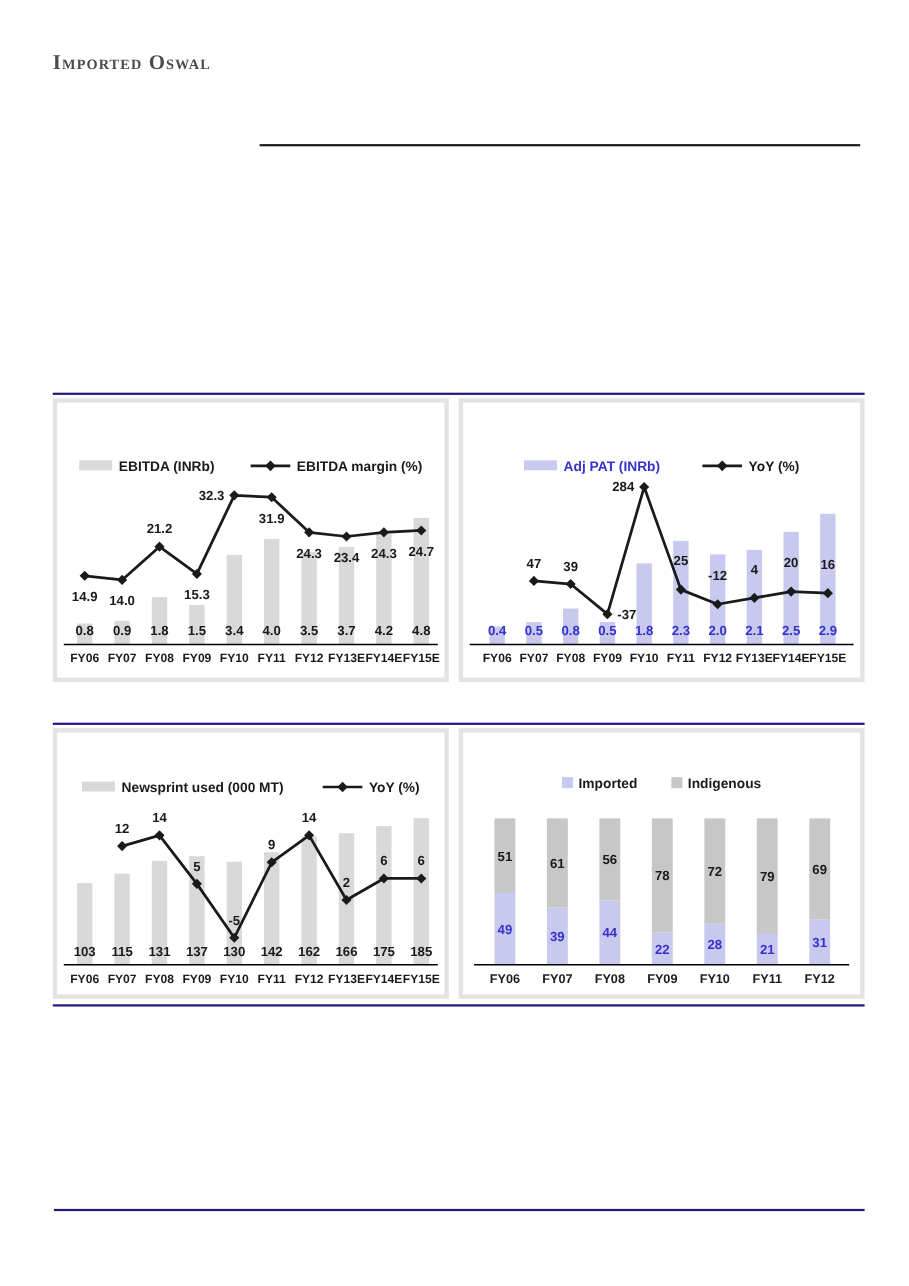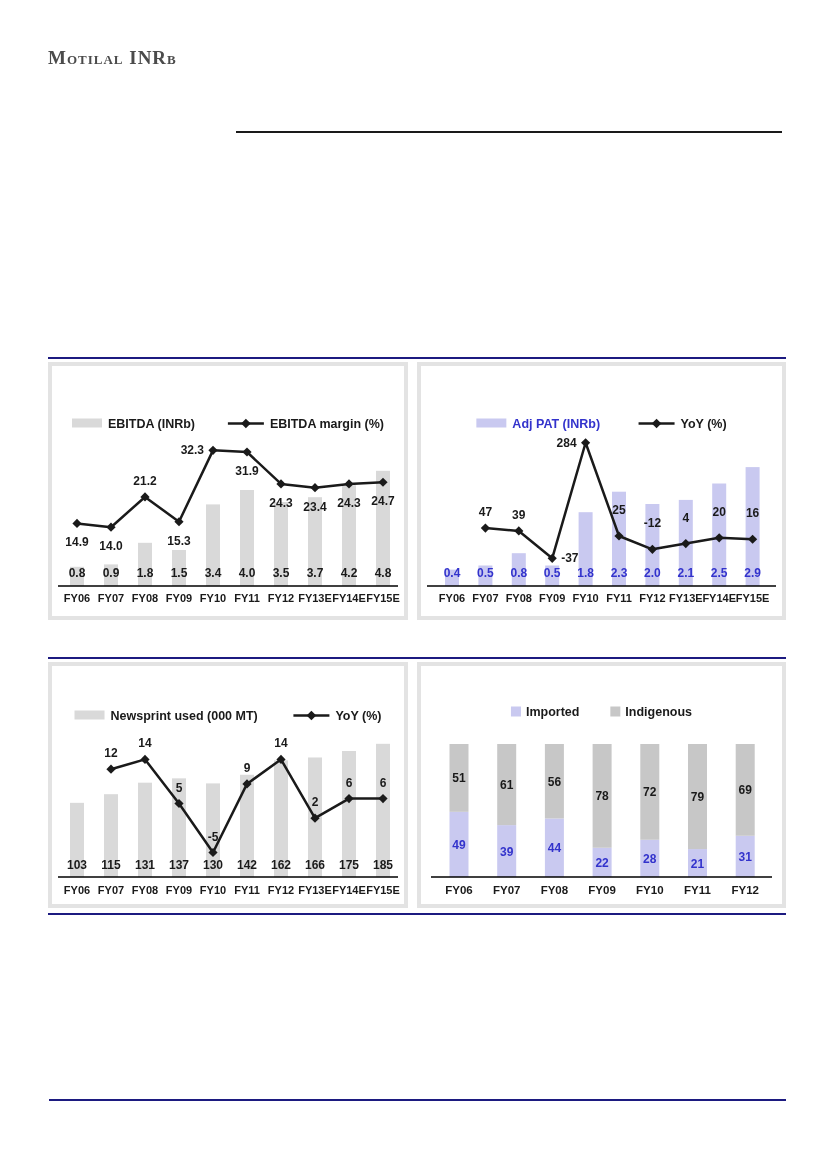--- a/index.html
+++ b/index.html
@@ -21,21 +21,21 @@
     border:4px solid #e3e3e3;
   }
   .chart-box svg { display:block; }
   svg text { font-family:"Liberation Sans", sans-serif; }
 </style>
 </head>
 <body>
 
 <div class="page">
 
-  <div class="logo">Motilal INRb</div>
+  <div class="logo">Imported Oswal</div>
 
   <div class="rule black" style="left:236px; top:131px; width:546px;"></div>
 
   <div class="rule navy" style="left:48px; top:357px; width:738px;"></div>
 
   <div class="chart-box" style="left:48px; top:362px; width:352px; height:250px;">
     <svg id="svg-ebitda" width="352" height="250" viewBox="0 0 352 250">
         <g>
           <rect x="18" y="200.8" width="14" height="19.200000000000003" fill="#d9d9d9"></rect>
           <rect x="52" y="198.4" width="14" height="21.6" fill="#d9d9d9"></rect>

